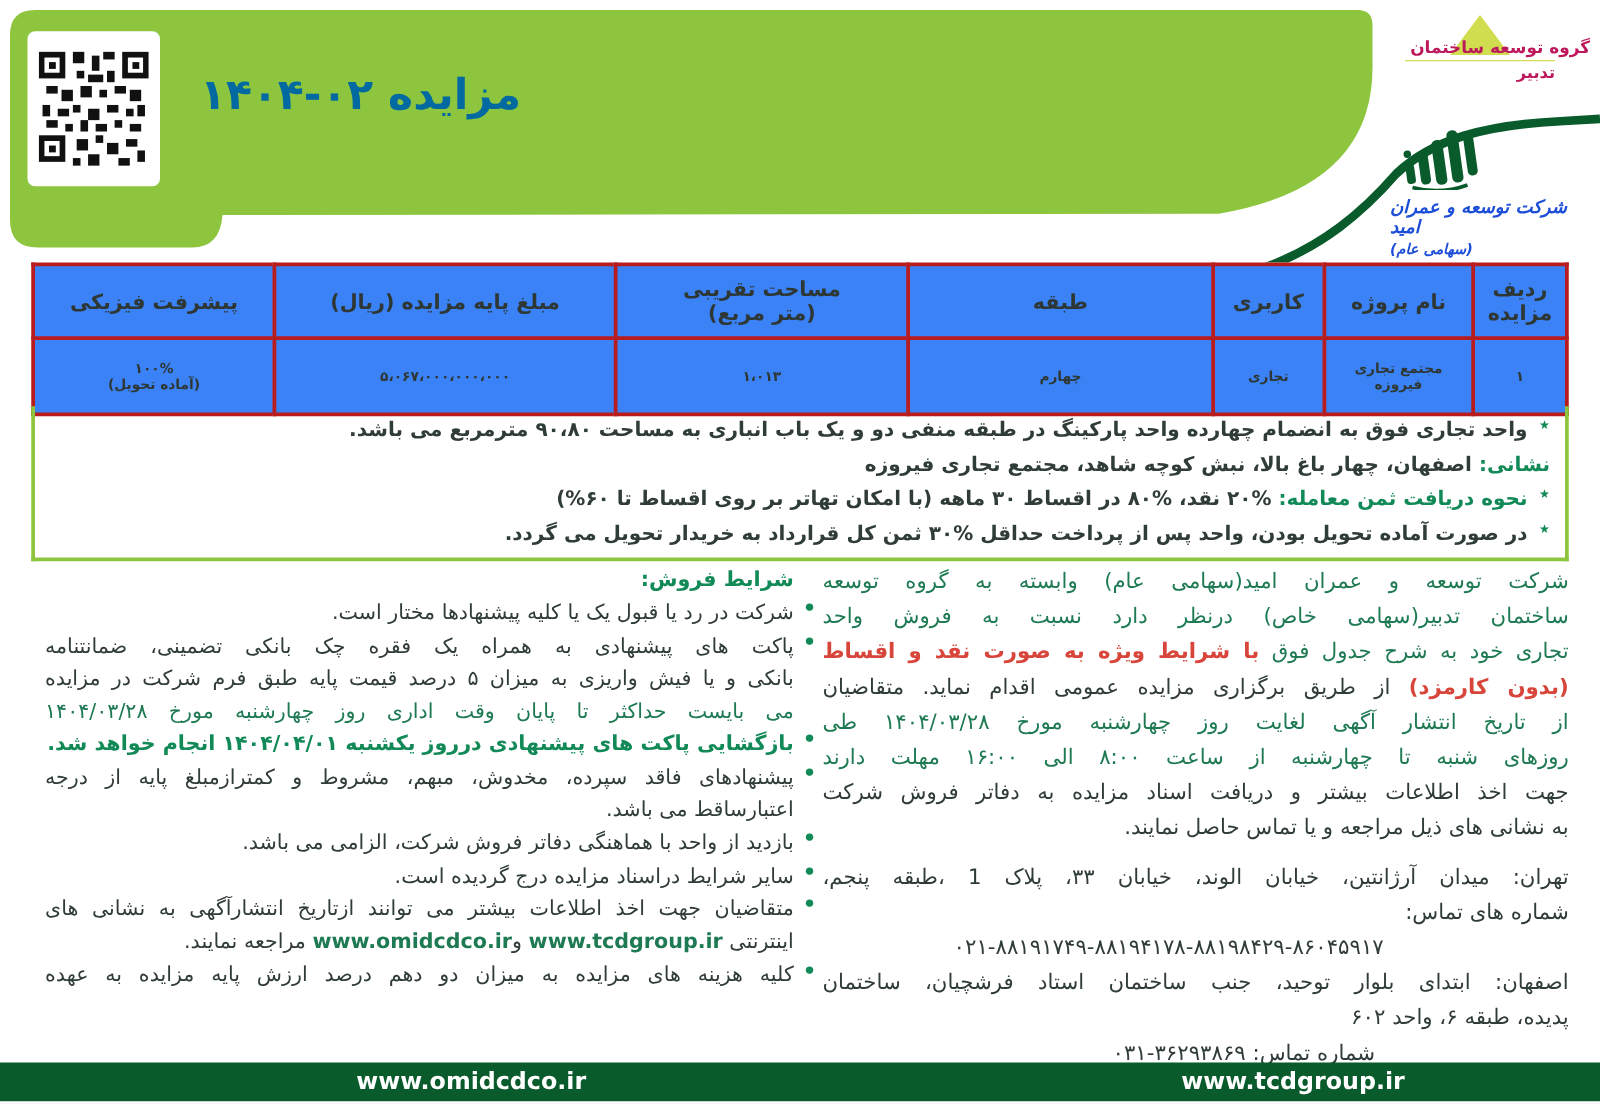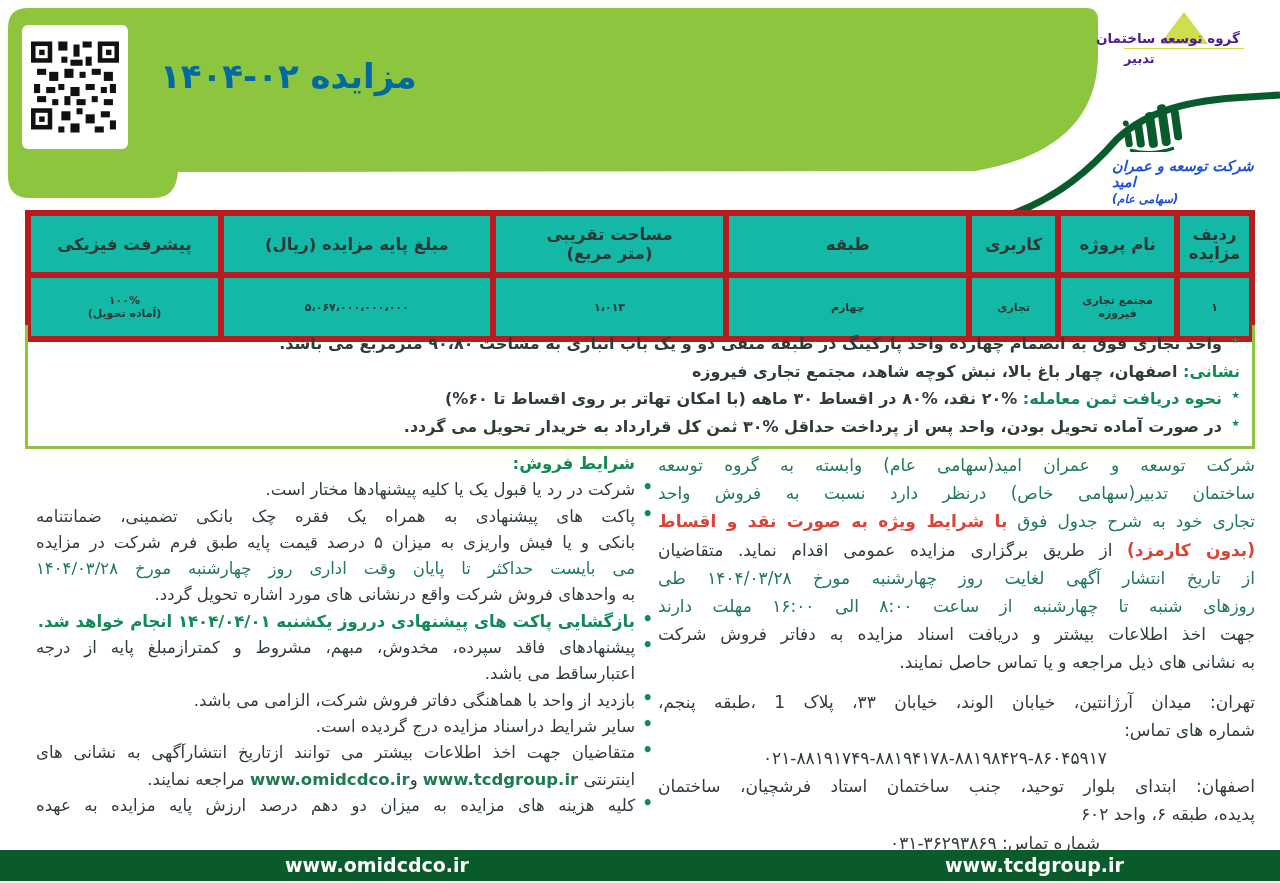--- a/index.html
+++ b/index.html
@@ -5,32 +5,32 @@
   html,body{margin:0;padding:0;background:#e8e8e8;}
   .page{position:relative;width:1280px;height:883px;background:#ffffff;overflow:hidden;
         font-family:"DejaVu Sans","Liberation Sans",sans-serif;direction:rtl;}
   
   .header{position:absolute;top:0;left:0;width:1280px;height:210px;}
   .header svg.shape{position:absolute;top:0;left:0;}
   .qr-box{position:absolute;left:22px;top:25px;width:106px;height:124px;background:#fff;border-radius:6px;
           display:flex;align-items:center;justify-content:center;}
   .banner-title{position:absolute;left:160px;top:56px;width:320px;color:#0369a1;font-size:34px;
                 font-weight:700;direction:rtl;text-align:left;}
-  .tadbir{position:absolute;left:1096px;top:12px;width:176px;text-align:left;color:#4c1d95;}
+  .tadbir{position:absolute;left:1096px;top:12px;width:176px;text-align:right;color:#be185d;}
   .tadbir .tri{width:0;height:0;margin:0 auto;border-left:24px solid transparent;
                border-right:24px solid transparent;border-bottom:32px solid #cfdd4e;}
   .tadbir .l1{font-size:13.5px;font-weight:700;margin-top:-14px;position:relative;}
   .tadbir .l2{font-size:13px;font-weight:700;letter-spacing:4px;border-top:1.5px solid #cfdd4e;
               margin:2px 28px 0 28px;padding-top:2px;}
   .omid{position:absolute;left:1112px;top:100px;width:170px;text-align:left;color:#1d4ed8;}
   .omid .name{font-size:14.5px;font-weight:700;font-style:italic;margin-top:2px;}
   .omid .sub{font-size:11.5px;font-weight:700;font-style:italic;margin-top:2px;}
   
   .tbl{position:absolute;top:210px;right:25px;width:1230px;border-collapse:collapse;direction:rtl;}
-  .tbl th,.tbl td{border:6px solid #b91c1c;background:#14b8a6;text-align:center;vertical-align:middle;
+  .tbl th,.tbl td{border:3px solid #b91c1c;background:#3b82f6;text-align:center;vertical-align:middle;
                   color:#2e3733;white-space:pre-line;}
   .tbl th{height:54px;font-size:16.5px;font-weight:700;}
   .tbl td{height:56px;font-size:11px;font-weight:600;}
   
   .notes{position:absolute;top:325px;right:25px;left:25px;border:3px solid #8dc63e;border-top:none;
          padding:5px 12px 6px 12px;font-size:16px;font-weight:600;}
   
   .col{position:absolute;top:451px;font-size:17px;}
   .col-right{right:25px;width:597px;}
   .col-left{left:36px;width:617px;}
@@ -229,21 +229,20 @@
     <div>
         <div class="blk m">
           <span class="marker">•</span>
           <div class="ln r"><span class="c-dark">شرکت در رد یا قبول یک یا کلیه پیشنهادها مختار است.</span></div>
         </div>
         <div class="blk m">
           <span class="marker">•</span>
           <div class="ln j"><span class="c-dark">پاکت های پیشنهادی به همراه یک فقره چک بانکی تضمینی، ضمانتنامه</span></div>
           <div class="ln j"><span class="c-dark">بانکی و یا فیش واریزی به میزان ۵ درصد قیمت پایه طبق فرم شرکت در مزایده</span></div>
           <div class="ln j"><span class="c-green">می بایست حداکثر تا پایان وقت اداری روز چهارشنبه مورخ ۱۴۰۴/۰۳/۲۸</span></div>
-          <div class="ln r"><span class="c-dark">به واحدهای فروش شرکت واقع درنشانی های مورد اشاره تحویل گردد.</span></div>
         </div>
         <div class="blk m">
           <span class="marker">•</span>
           <div class="ln r"><span class="c-greenb">بازگشایی پاکت های پیشنهادی درروز یکشنبه ۱۴۰۴/۰۴/۰۱ انجام خواهد شد.</span></div>
         </div>
         <div class="blk m">
           <span class="marker">•</span>
           <div class="ln j"><span class="c-dark">پیشنهادهای فاقد سپرده، مخدوش، مبهم، مشروط و کمترازمبلغ پایه از درجه</span></div>
           <div class="ln r"><span class="c-dark">اعتبارساقط می باشد.</span></div>
         </div>

